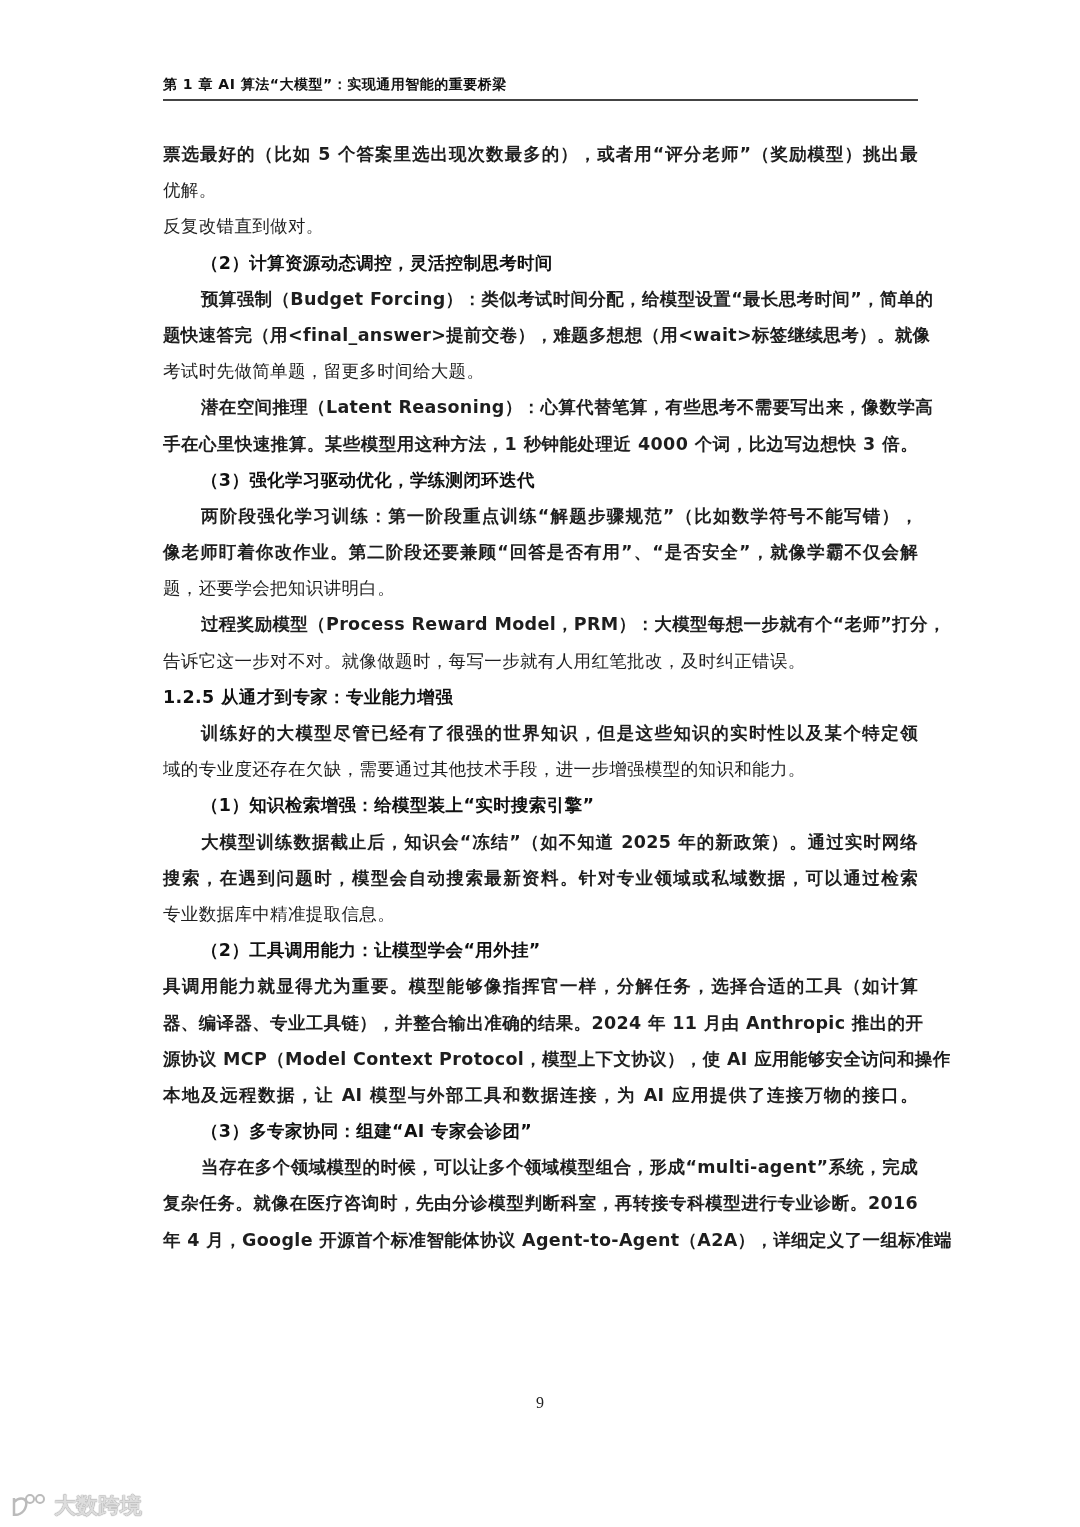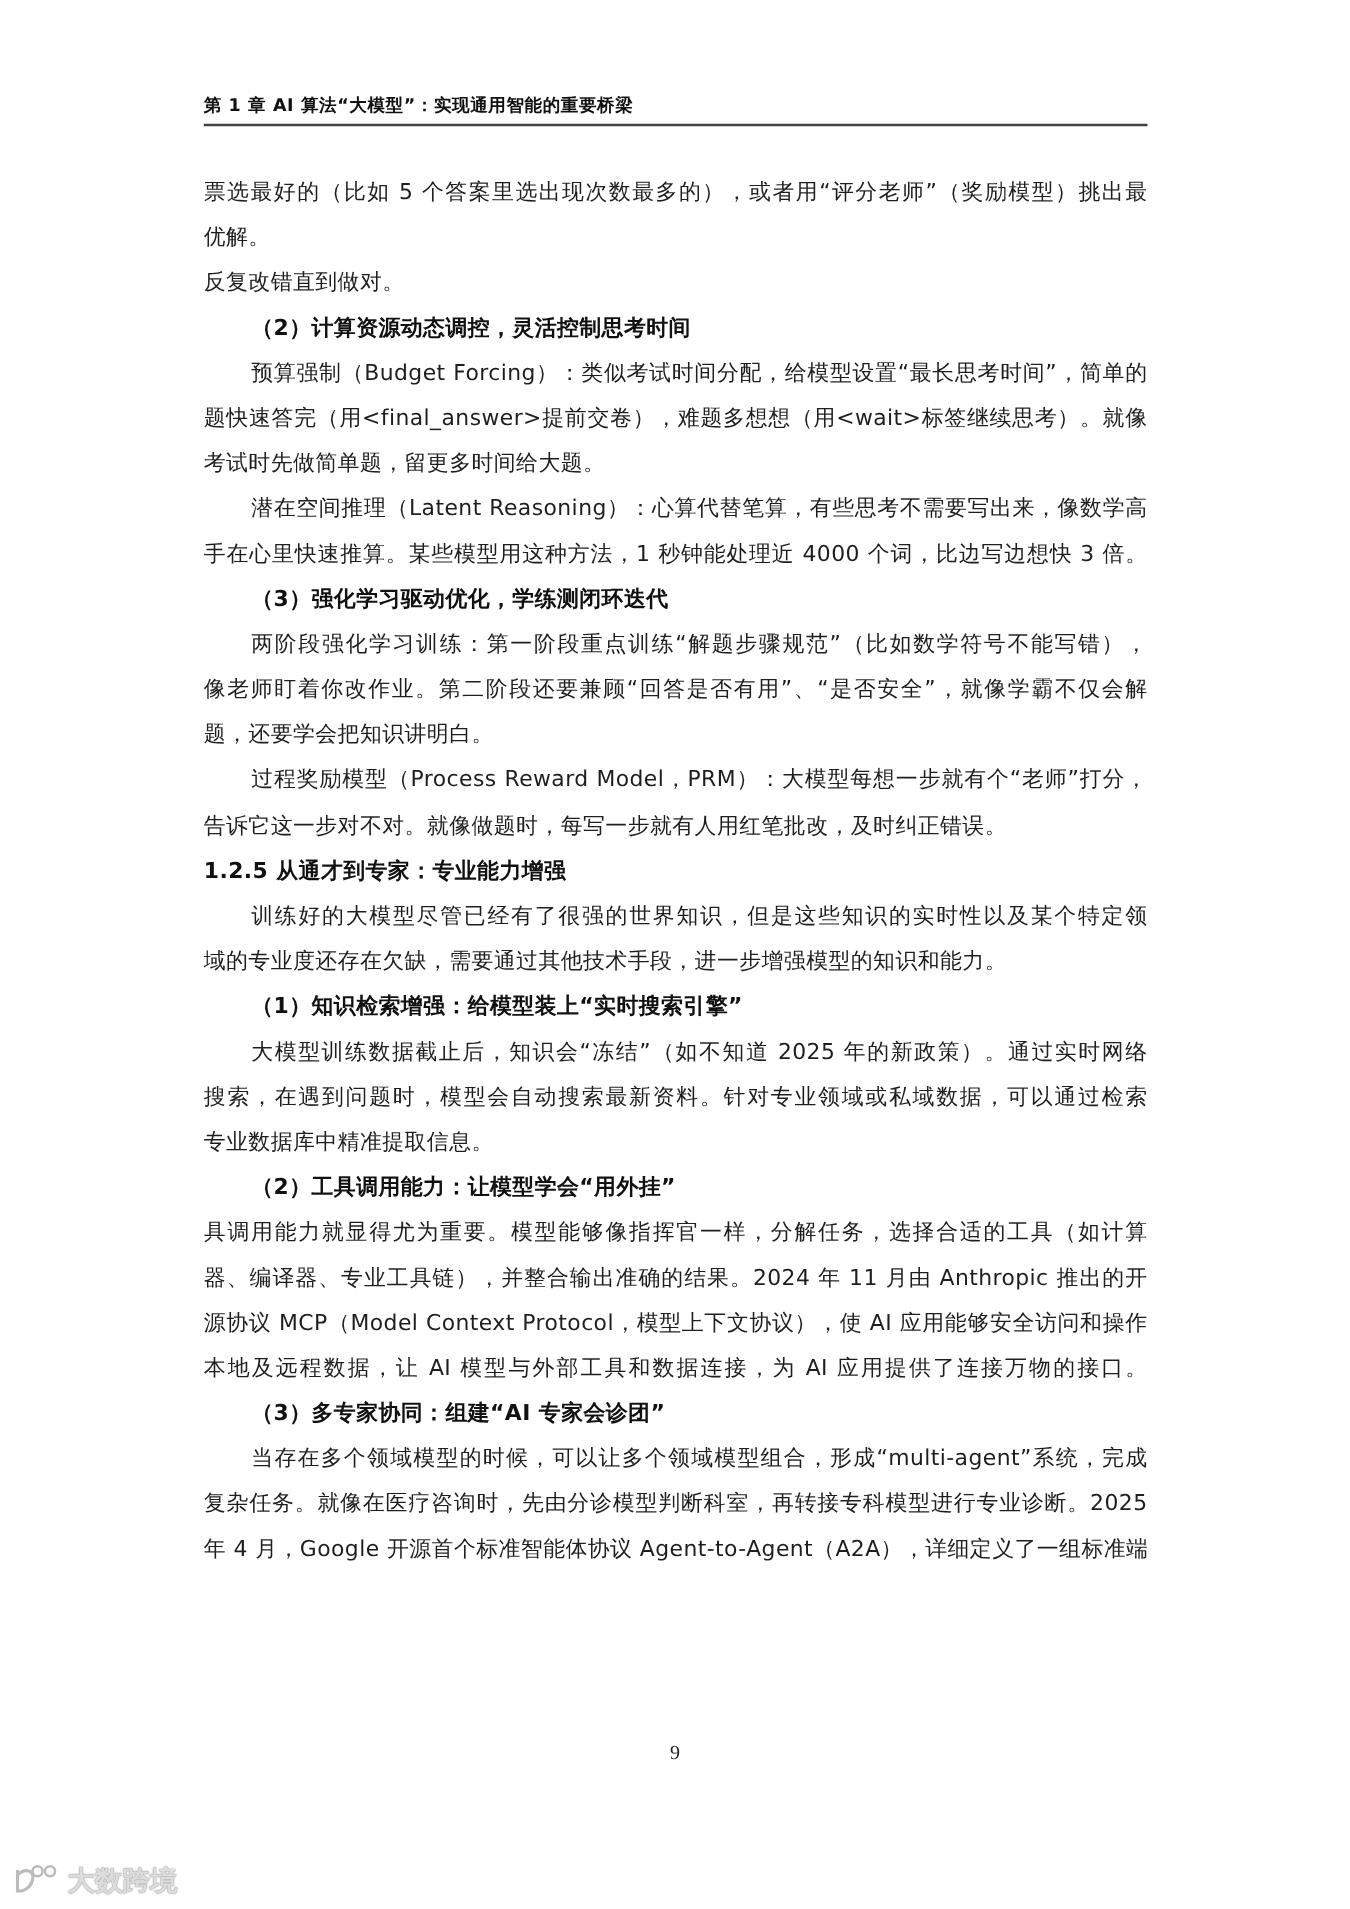--- a/index.html
+++ b/index.html
@@ -10,26 +10,26 @@
             font-size: 14px; letter-spacing: 0.5px; color: #111; }
   .header-rule { position: absolute; left: 163px; top: 99px; width: 755px; height: 0;
                  border-top: 2px solid #444; }
   .body { position: absolute; left: 163px; top: 136px; width: 755px; }
   .line { height: 36.2px; line-height: 36.2px; font-size: 17.5px; white-space: nowrap;
           font-family: "DejaVu Sans", "Liberation Sans", sans-serif; font-weight: normal;
           letter-spacing: 0.35px; color: #1e1e1e; overflow: visible; }
   .indent { padding-left: 38px; }
   .h3 { font-weight: bold; padding-left: 38px; color: #111; }
   .h2 { font-weight: bold; color: #111; }
-  .justify { text-align: justify; text-align-last: justify; }
+  .justify { text-align: justify; text-align-last: justify; font-weight: bold; }
   sup { font-size: 10px; vertical-align: 6px; line-height: 0; }
   .page-num { position: absolute; left: 0; width: 1080px; top: 1394px; text-align: center;
               font-family: "Liberation Serif", serif; font-size: 16px; color: #222; }
   .watermark { position: absolute; left: 10px; top: 1490px; height: 32px; display: flex;
-               align-items: flex-start; gap: 6px; color: #dddddd;
+               align-items: center; gap: 6px; color: #dddddd;
                font-family: "DejaVu Sans", sans-serif; font-weight: bold; font-size: 22px;
                text-shadow: 0 0 1px #999, 0 0 1px #999; }
   .wm-logo { width: 38px; height: 28px; position: relative; }
 </style>
 </head>
 <body>
 
 <div class="header">第 1 章  AI 算法“大模型”：实现通用智能的重要桥梁</div>
 <div class="header-rule"></div>
 
@@ -56,21 +56,21 @@
     <div class="line indent justify">大模型训练数据截止后，知识会“冻结”（如不知道 2025 年的新政策）。通过实时网络</div>
     <div class="line justify">搜索，在遇到问题时，模型会自动搜索最新资料。针对专业领域或私域数据，可以通过检索</div>
     <div class="line">专业数据库中精准提取信息。</div>
     <div class="line h3">（2）工具调用能力：让模型学会“用外挂”</div>
     <div class="line justify">具调用能力就显得尤为重要。模型能够像指挥官一样，分解任务，选择合适的工具（如计算</div>
     <div class="line justify">器、编译器、专业工具链），并整合输出准确的结果。2024 年 11 月由 Anthropic 推出的开</div>
     <div class="line justify">源协议 MCP（Model Context Protocol，模型上下文协议），使 AI 应用能够安全访问和操作</div>
     <div class="line justify">本地及远程数据，让 AI 模型与外部工具和数据连接，为 AI 应用提供了连接万物的接口。</div>
     <div class="line h3">（3）多专家协同：组建“AI 专家会诊团”</div>
     <div class="line indent justify">当存在多个领域模型的时候，可以让多个领域模型组合，形成“multi-agent”系统，完成</div>
-    <div class="line justify">复杂任务。就像在医疗咨询时，先由分诊模型判断科室，再转接专科模型进行专业诊断。2025</div>
+    <div class="line justify">复杂任务。就像在医疗咨询时，先由分诊模型判断科室，再转接专科模型进行专业诊断。2016</div>
     <div class="line justify">年 4 月，Google 开源首个标准智能体协议 Agent-to-Agent（A2A），详细定义了一组标准端</div>
   </div>
 
 <div class="page-num">9</div>
 
 <div class="watermark">
   <span class="wm-logo">
     <svg width="38" height="28" viewBox="0 0 38 28">
       <path d="M4 6 L4 24 M4 10 C10 4, 18 6, 16 14 C14 22, 6 24, 4 22" fill="none" stroke="#bbb" stroke-width="2.5"></path>
       <circle cx="20" cy="7" r="4" fill="none" stroke="#bbb" stroke-width="2"></circle>

